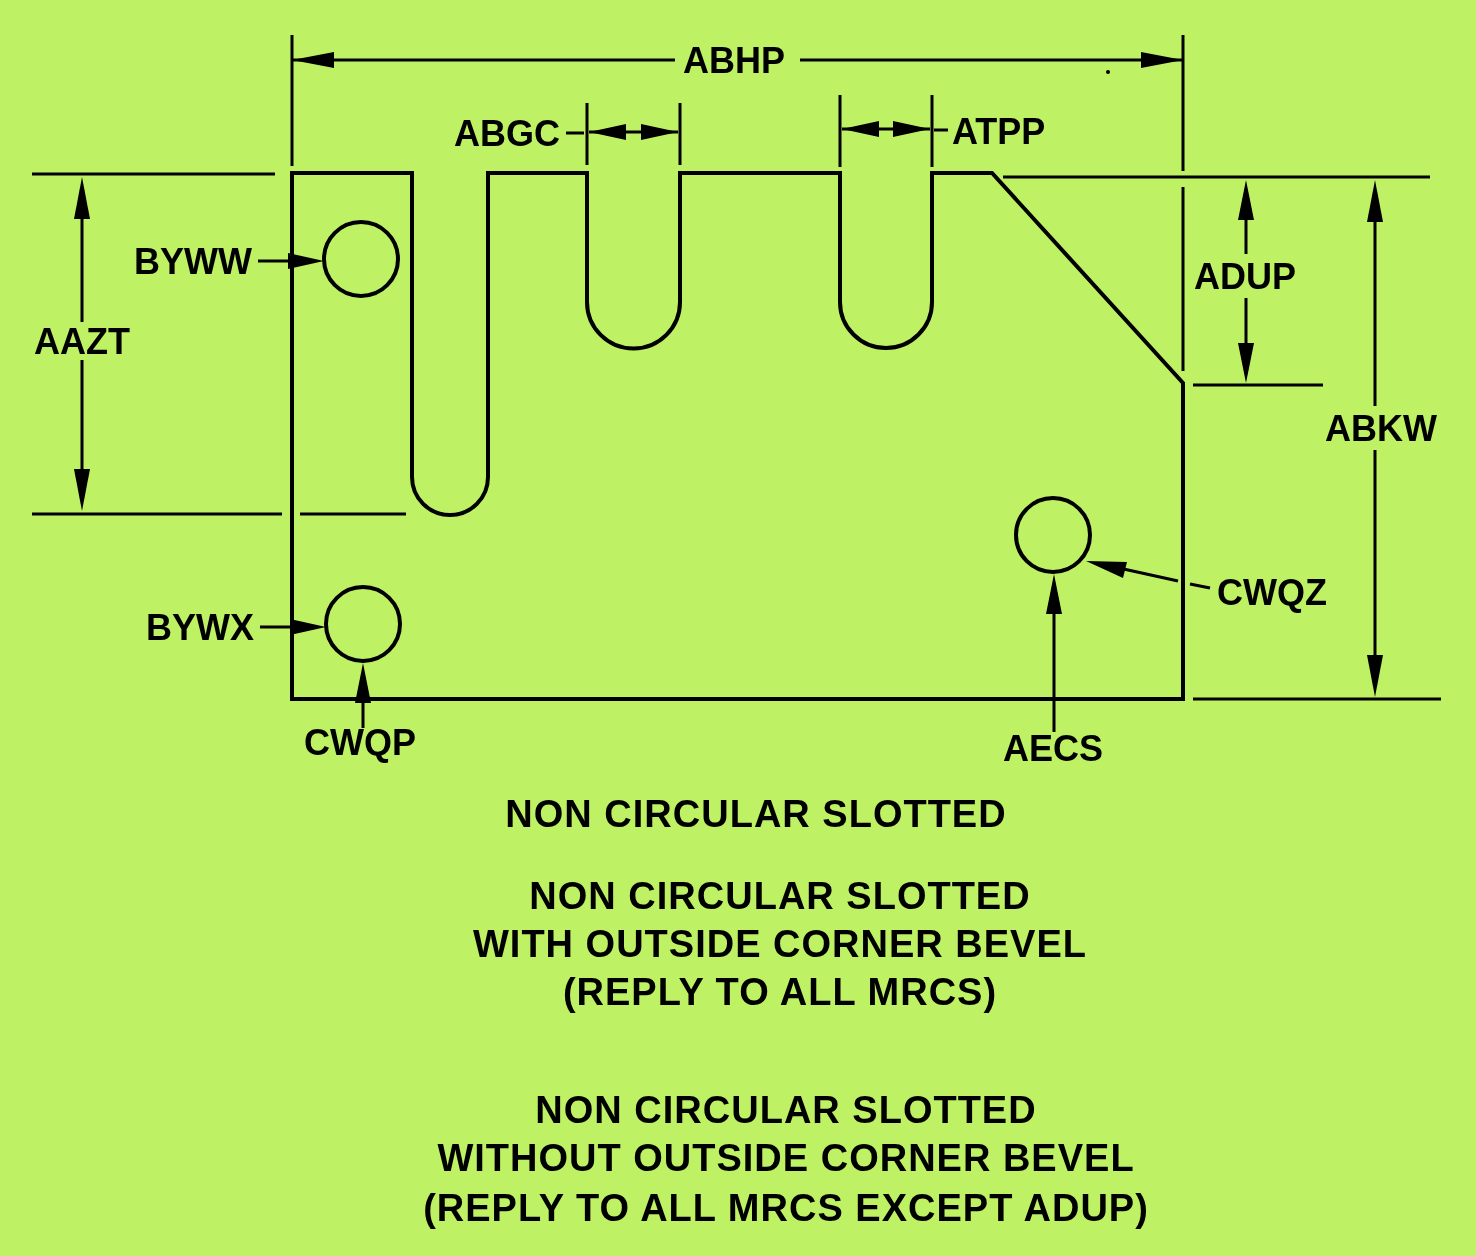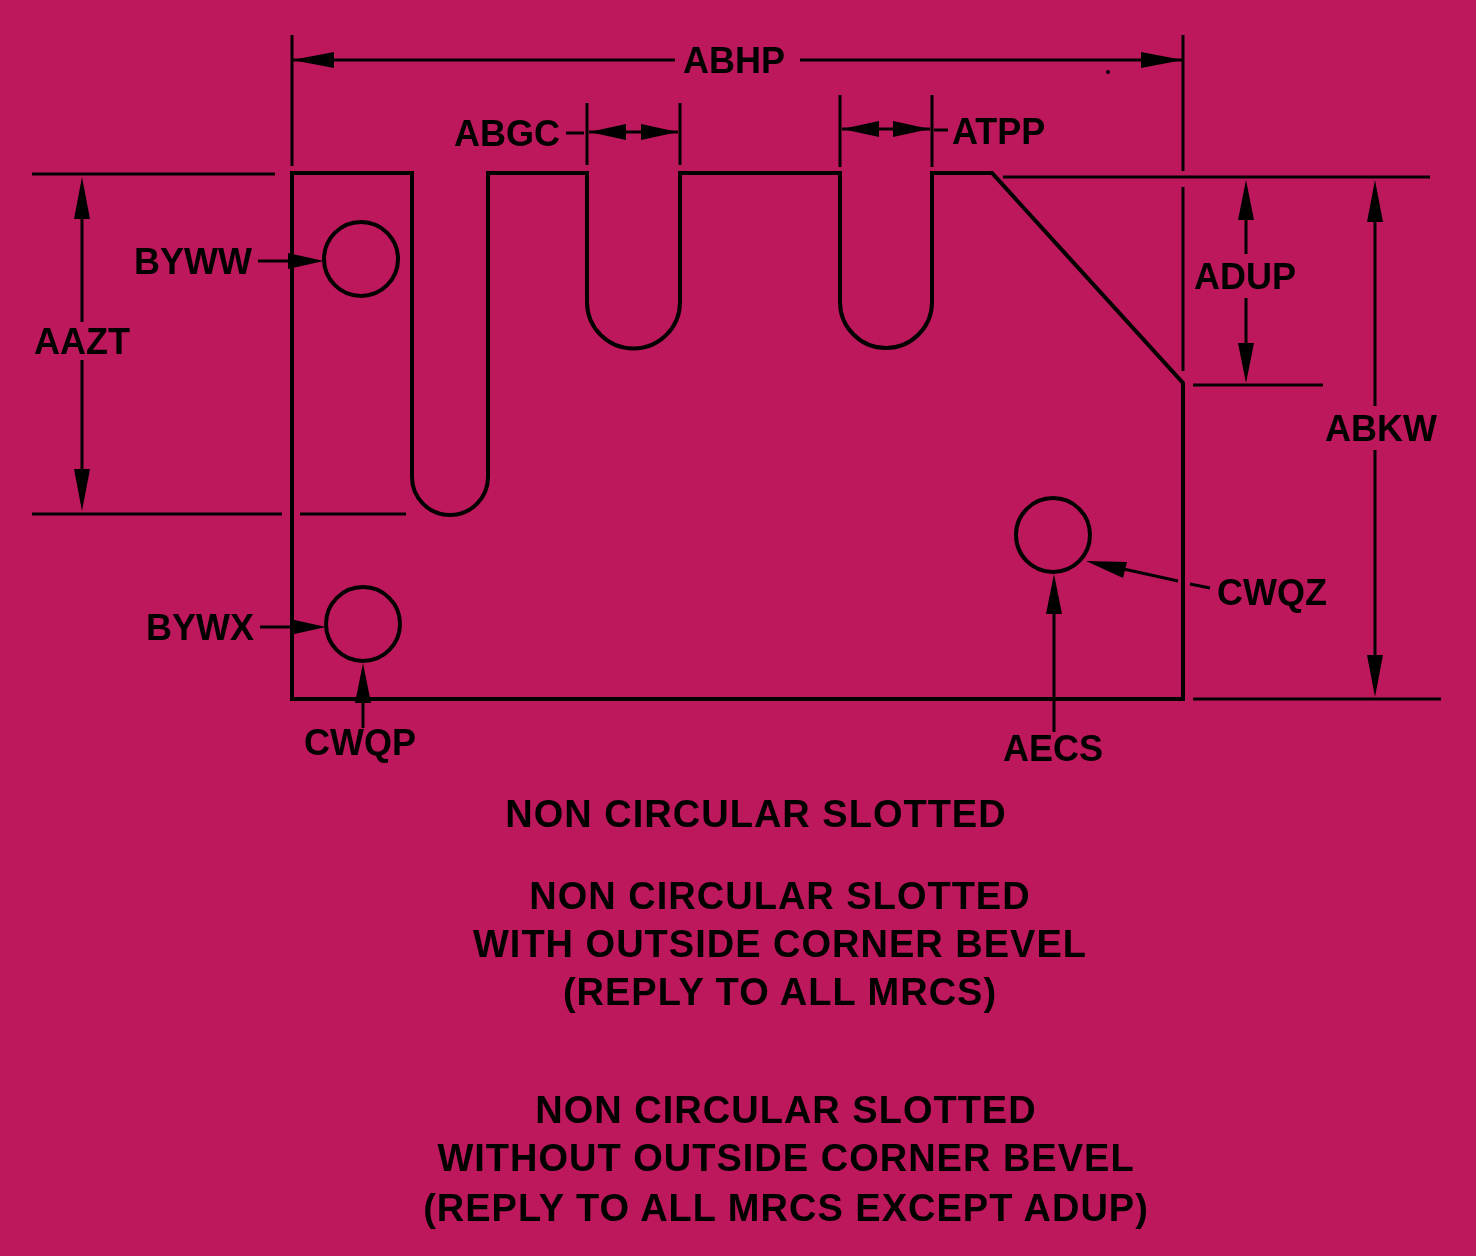--- a/index.html
+++ b/index.html
@@ -1,20 +1,20 @@
 <!DOCTYPE html>
 <html><head>
 <meta charset="utf-8">
 <style>
   html, body { margin: 0; padding: 0; background: #ffffff; }
   .canvas {
     position: relative;
     width: 1476px;
     height: 1256px;
-    background: #be185d;
+    background: #bef264;
     overflow: hidden;
   }
   svg { display: block; }
   .dim-label {
     font-family: "Liberation Sans", sans-serif;
     font-weight: bold;
     font-size: 36px;
     fill: #000000;
   }
   .title-label {

